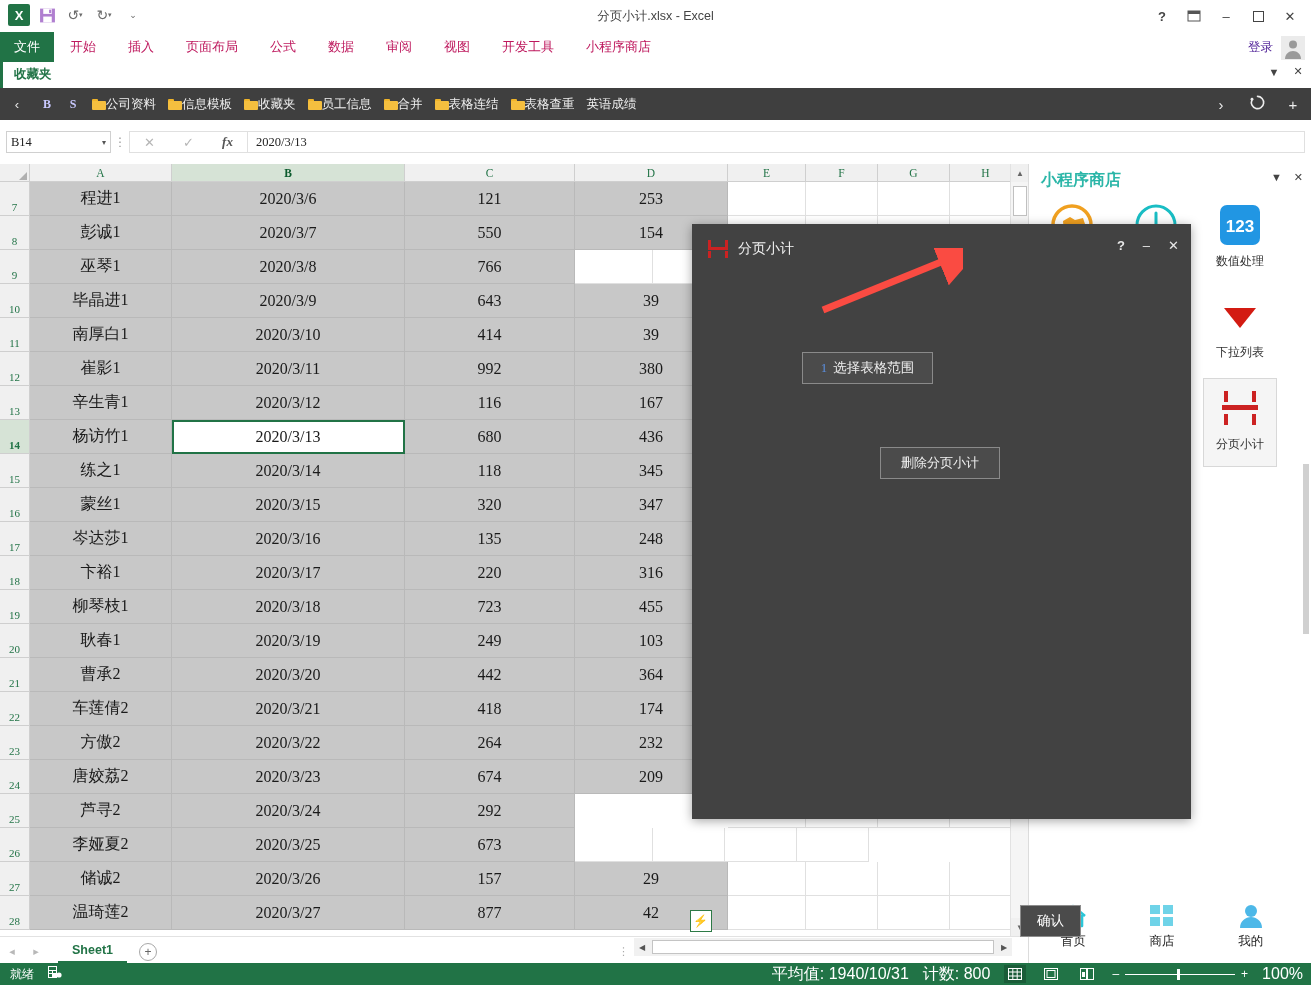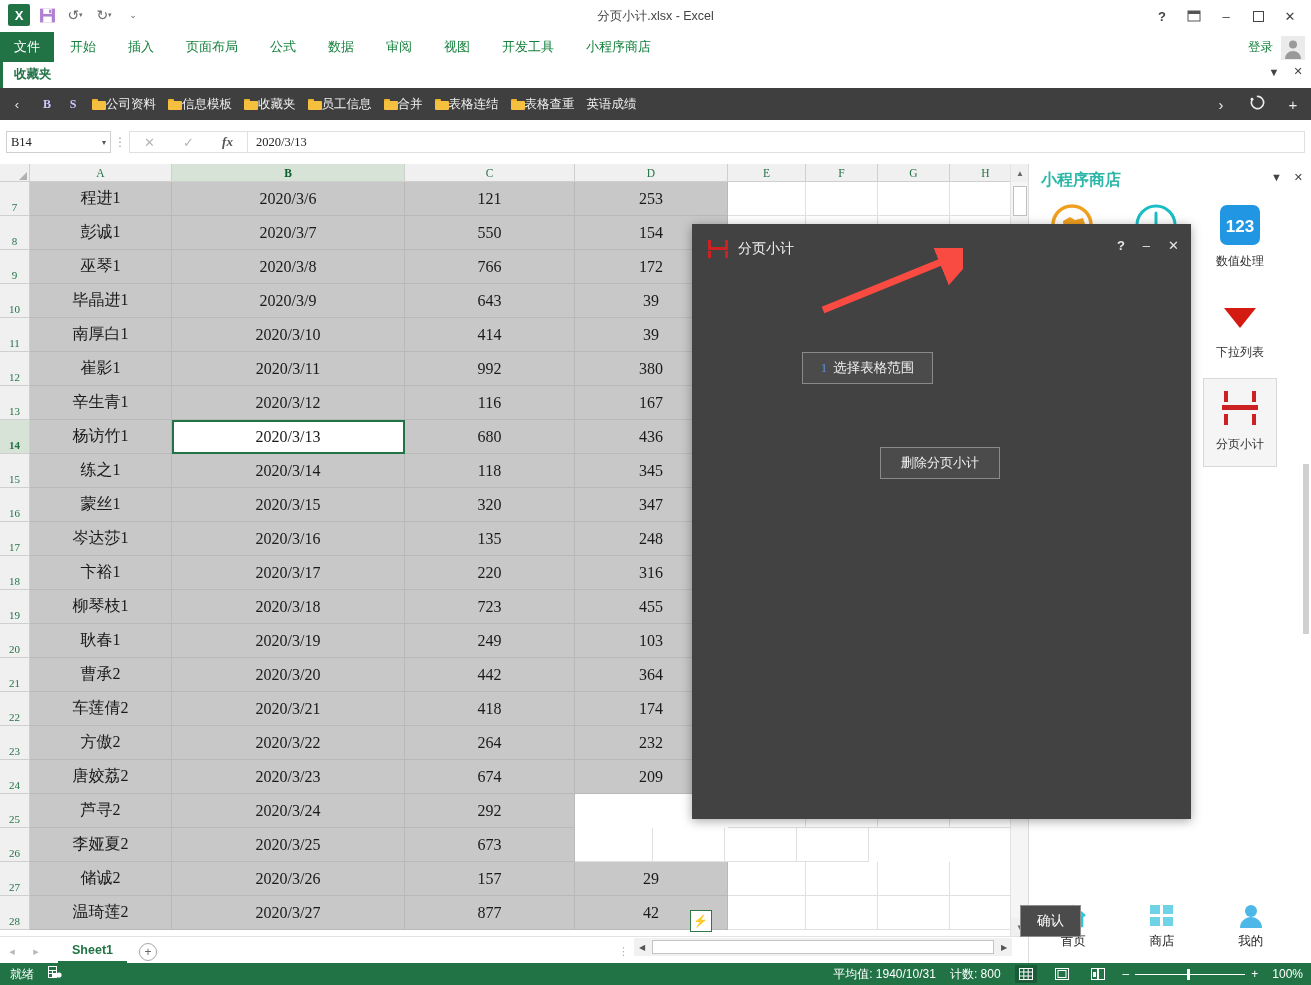--- a/index.html
+++ b/index.html
@@ -23,24 +23,24 @@
                line-height:32px; text-align:center; font-size:12.5px; color:#444; }
   .win-btns { position:absolute; right:6px; top:0; height:32px; display:flex; align-items:center; gap:2px;}
   .win-btn { width:30px; height:26px; display:flex; align-items:center; justify-content:center;
              font-size:13px; color:#444; }
   .win-btn.qm { font-weight:bold; }
 
   
   .ribbon { position:absolute; left:0; top:32px; width:1311px; height:30px; background:#fff;
             border-bottom:0px solid #ddd; }
   .tabs { position:absolute; left:0; top:0; display:flex; height:30px; align-items:stretch; }
-  .tab { padding:0 16px; height:30px; line-height:30px; font-size:13px; color:#15803d; }
+  .tab { padding:0 16px; height:30px; line-height:30px; font-size:13px; color:#be185d; }
   .tab.file { background:#217346; color:#fff; padding:0 14px; }
   .signin { position:absolute; right:38px; top:0; height:30px; line-height:30px;
-            font-size:12.5px; color:#15803d; }
+            font-size:12.5px; color:#4c1d95; }
   .avatar-ic { position:absolute; right:6px; top:4px; width:24px; height:24px; }
 
   
   .fav-header { position:absolute; left:0; top:62px; width:1311px; height:26px; background:#fff;
                 border-left:3px solid #217346; }
   .fav-title { position:absolute; left:11px; top:4px; font-size:12.5px; color:#217346; font-weight:bold; }
   .fav-hdr-btns { position:absolute; right:6px; top:3px; display:flex; gap:10px; align-items:center; }
   .fav-hdr-btn { font-size:11px; color:#444; width:14px; text-align:center; }
 
   
@@ -132,21 +132,21 @@
   .sb-add { margin-left:12px; width:18px; height:18px; border:1px solid #a8a8a8; border-radius:50%;
             display:flex; align-items:center; justify-content:center; font-size:12px; color:#666; }
   .sb-dots { position:absolute; left:618px; top:8px; color:#aaa; font-size:11px; }
 
   
   .statusbar { position:absolute; left:0; top:963px; width:1311px; height:22px; background:#217346;
                color:#fff; display:flex; align-items:center; font-size:12px; }
   .st-ready { margin-left:10px; }
   .st-rec { margin-left:14px; font-size:12px; }
   .st-right { position:absolute; right:8px; display:flex; align-items:center; gap:14px; }
-  .st-stat { font-size:12px; }
+  .st-stat { font-size:16px; }
   .view-ic { width:22px; height:18px; display:flex; align-items:center; justify-content:center;
              font-size:13px; }
   .view-ic.act { background:#1a5c38; }
   .zoom-wrap { display:flex; align-items:center; gap:6px; }
   .zs-track { width:110px; height:1px; background:#fff; position:relative; }
   .zs-thumb { position:absolute; left:52px; top:-5px; width:3px; height:11px; background:#fff; }
 
   
   .mpanel { position:absolute; left:1028px; top:164px; width:283px; height:799px; background:#fff;
             border-left:1px solid #dcdcdc; }
@@ -382,21 +382,20 @@
             <div class="cell" style="width: 153px;">154</div>
             <div class="cell blank" style="width: 78px;"></div>
             <div class="cell blank" style="width: 72px;"></div>
             <div class="cell blank" style="width: 72px;"></div>
             <div class="cell blank" style="width: 72px;"></div>
           </div>
           <div class="row">
             <div class="cell" style="width: 142px;">巫琴1</div>
             <div class="cell" style="width: 233px;">2020/3/8</div>
             <div class="cell" style="width: 170px;">766</div>
-            <div class="cell" style="width: 153px;">172</div>
             <div class="cell blank" style="width: 78px;"></div>
             <div class="cell blank" style="width: 72px;"></div>
             <div class="cell blank" style="width: 72px;"></div>
             <div class="cell blank" style="width: 72px;"></div>
           </div>
           <div class="row">
             <div class="cell" style="width: 142px;">毕晶进1</div>
             <div class="cell" style="width: 233px;">2020/3/9</div>
             <div class="cell" style="width: 170px;">643</div>
             <div class="cell" style="width: 153px;">39</div>

